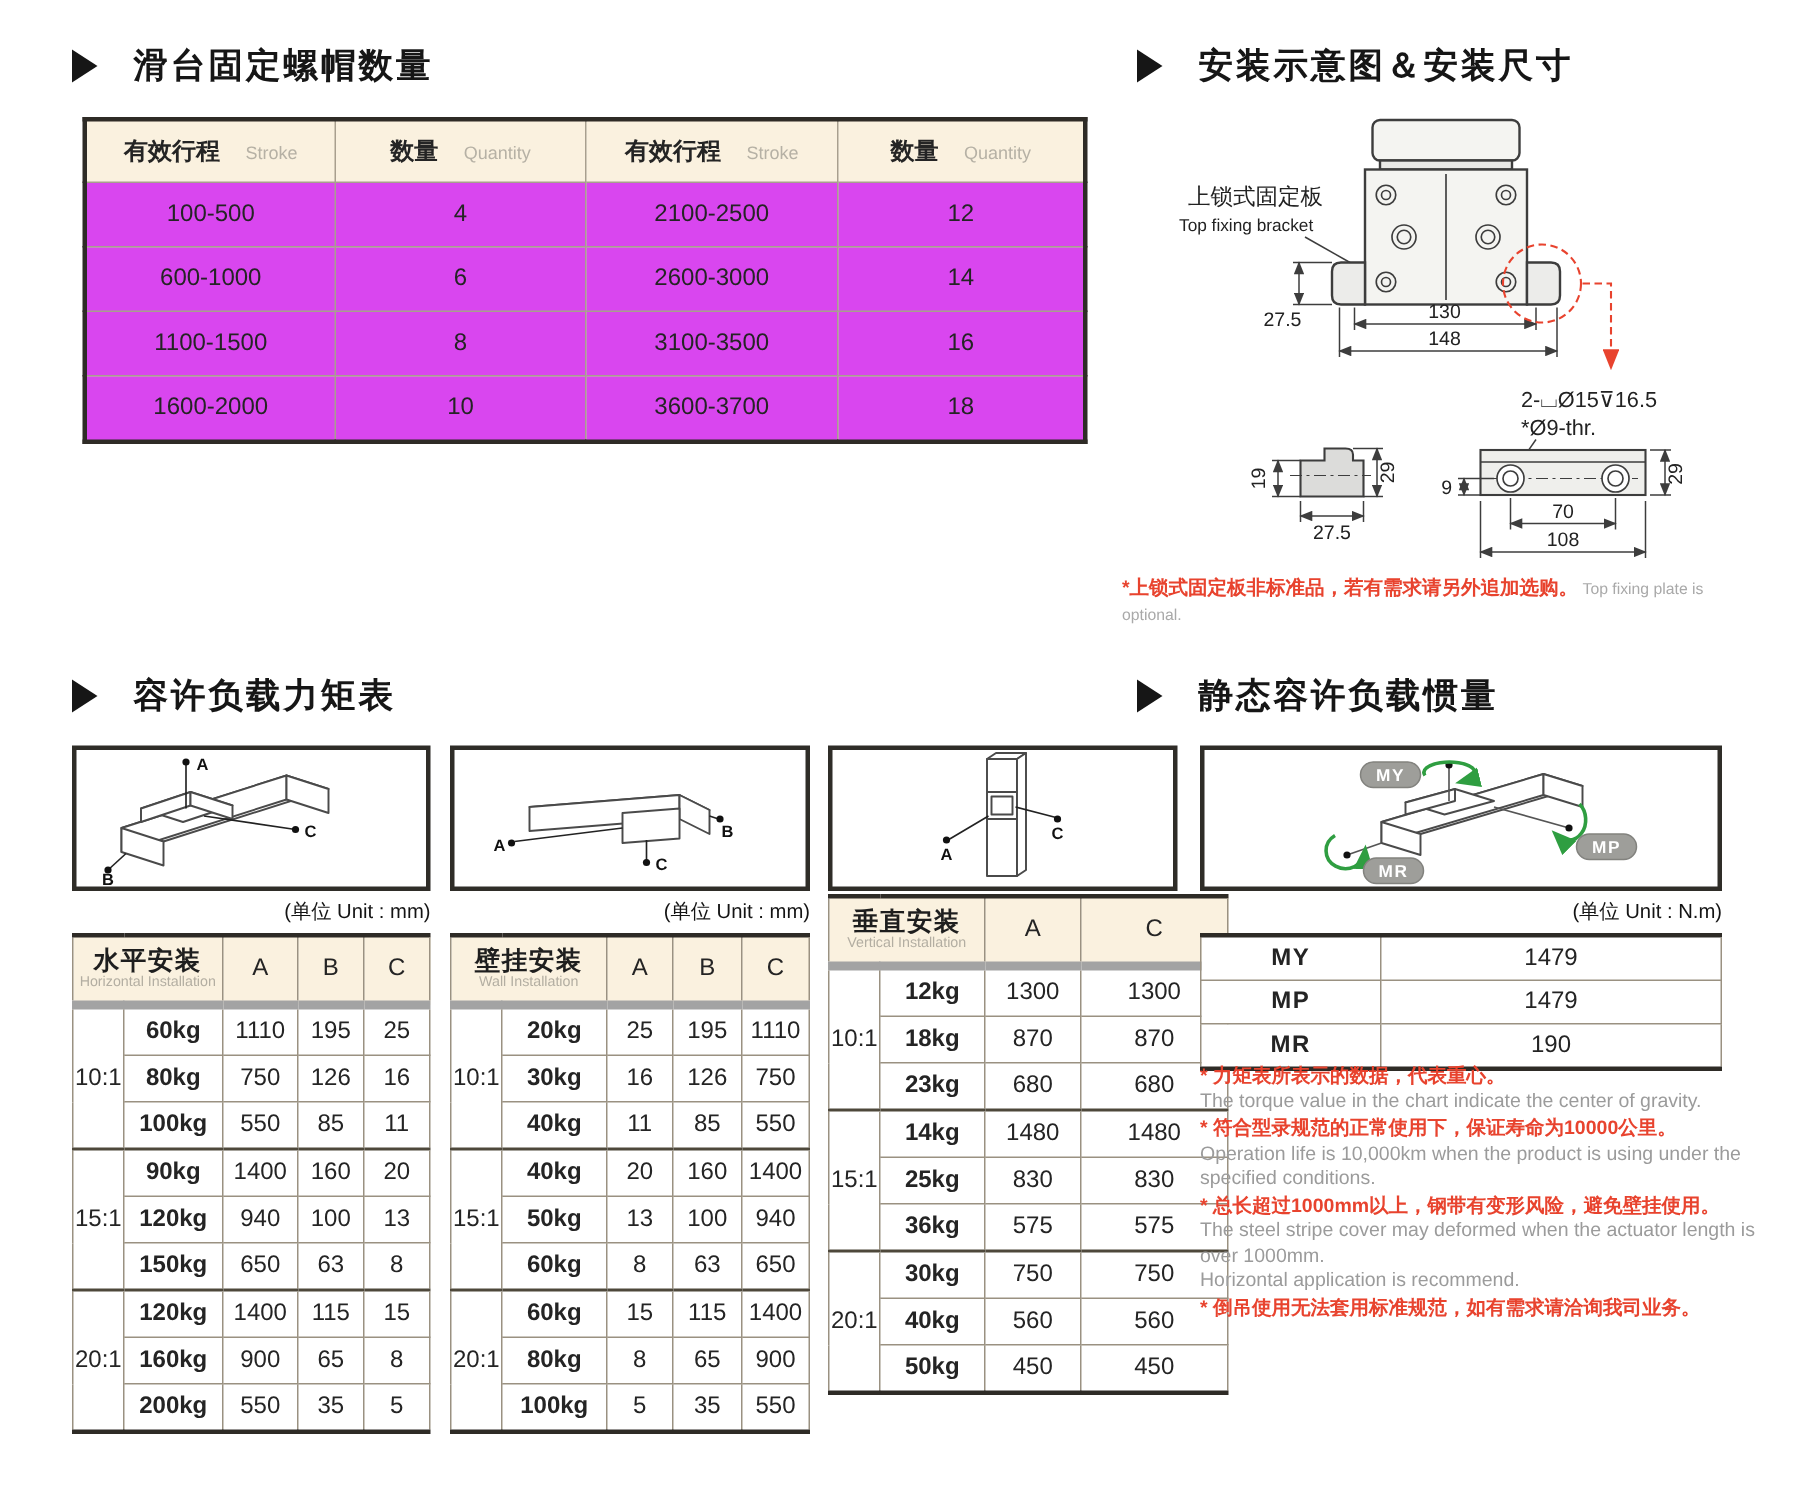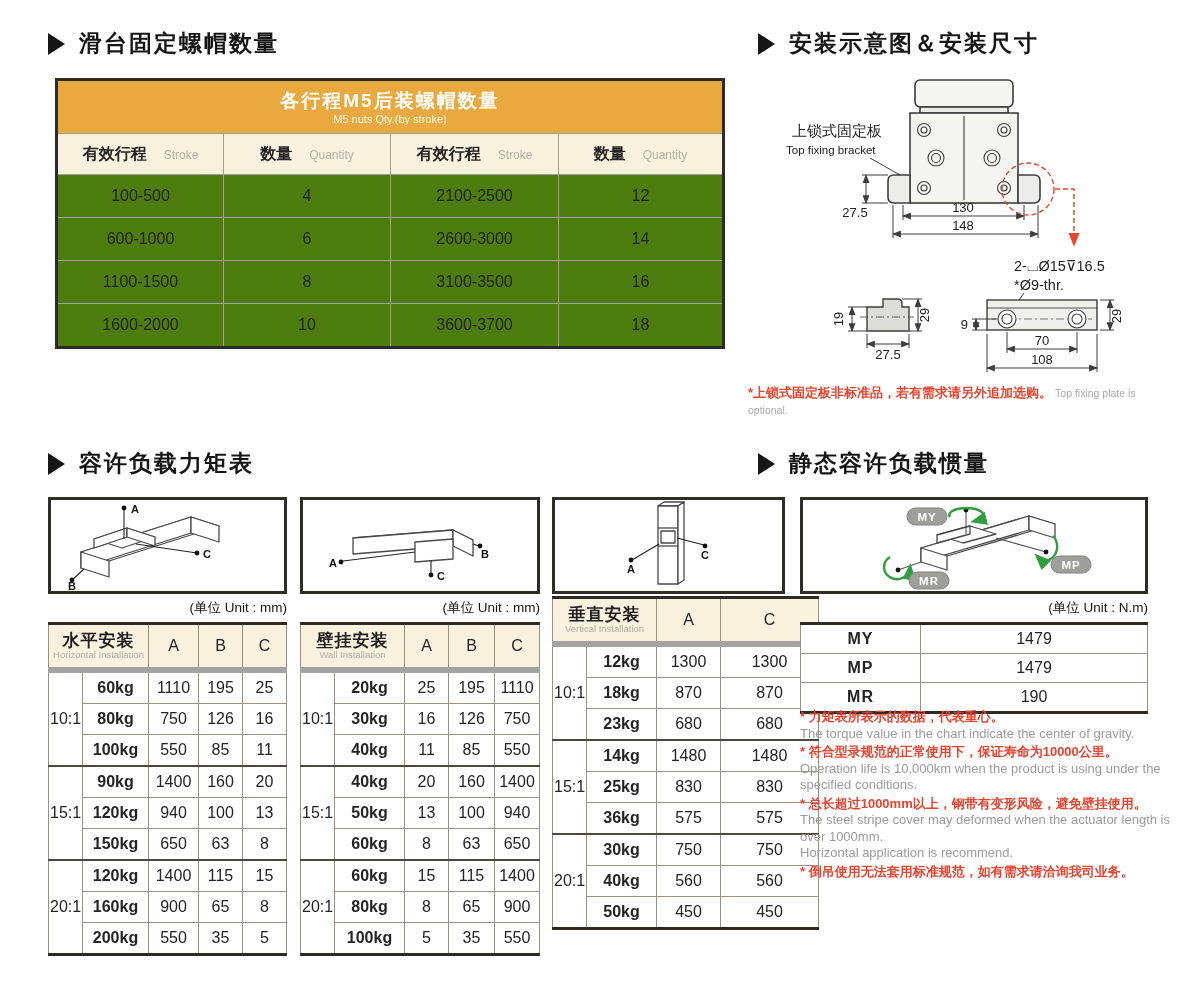--- a/index.html
+++ b/index.html
@@ -1,34 +1,34 @@
 <!DOCTYPE html>
 <html><head>
 <meta charset="utf-8">
 <style>
   html,body{margin:0;padding:0;background:#fff}
   .page{position:relative;width:1200px;height:990px;background:#fff;overflow:hidden;
         font-family:"Liberation Sans","DejaVu Sans",sans-serif;color:#1c1c1c}
-  .sec-title{position:absolute;display:flex;align-items:center;gap:14px}
+  .sec-title{position:absolute;display:flex;align-items:center;gap:24px}
   .sec-title .tri{width:0;height:0;border-left:17px solid #161616;border-top:11px solid transparent;border-bottom:11px solid transparent}
   .sec-title .txt{font-size:23px;font-weight:700;letter-spacing:2px;color:#161616}
 
   table{border-collapse:collapse;table-layout:fixed;position:absolute}
   .cream{background:#FAF1DF}
 
   
   .nuts{left:55px;top:78px;width:670px;border:3px solid #2e2b26}
   .nuts th,.nuts td{border:1px solid #a89f8e;text-align:center;vertical-align:middle}
   .band{background:#E9A93F;height:50px}
   .band-cn{font-size:19px;font-weight:700;color:#fff;letter-spacing:2px;line-height:1.25}
   .band-en{font-size:11px;color:rgba(255,255,255,.93);font-weight:400}
   .nuts .hrow th{height:38px;background:#FAF1DF;font-weight:400}
   .hcn{font-size:16px;font-weight:700;color:#242424}
   .hen{font-size:12px;color:#b6b1a5;margin-left:17px}
-  .nuts tbody td{height:40px;font-size:16px;color:#242424;background:#4d7c0f}
+  .nuts tbody td{height:40px;font-size:16px;color:#242424;background:#d946ef}
 
   
   .mtable{border-left:1px solid #9a9181;border-right:1px solid #9a9181;
           border-top:3px solid #2e2b26;border-bottom:3px solid #2e2b26}
   .mtable th,.mtable td{border:1px solid #9a9181;text-align:center;vertical-align:middle}
   .mtable thead th{background:#FAF1DF;height:40px;border-bottom:6px solid #a3a3a3}
   .mname-cn{font-size:17px;font-weight:700;letter-spacing:1px;color:#1e1e1e;line-height:1.05}
   .mname-en{font-size:9.5px;color:#b3aea2;white-space:nowrap;font-weight:400}
   .mcol{font-size:16px;color:#242424;font-weight:400}
   .mtable tbody td{height:28px;font-size:16px;color:#242424;background:#fff}
@@ -83,26 +83,20 @@
   </div>
 
   <table class="nuts">
     <colgroup>
         <col style="width:167px">
         <col style="width:167px">
         <col style="width:168px">
         <col>
       </colgroup>
     <thead>
-      <tr>
-          <th colspan="4" class="band">
-        <div class="band-cn">各行程M5后装螺帽数量</div>
-        <div class="band-en">M5 nuts Qty.(by stroke)</div>
-      </th>
-        </tr>
       <tr class="hrow">
         <th><span class="hcn">有效行程</span><span class="hen">Stroke</span></th>
         <th><span class="hcn">数量</span><span class="hen">Quantity</span></th>
         <th><span class="hcn">有效行程</span><span class="hen">Stroke</span></th>
         <th><span class="hcn">数量</span><span class="hen">Quantity</span></th>
       </tr>
     </thead>
     <tbody>
       <tr>
         <td class="cream">100-500</td>

